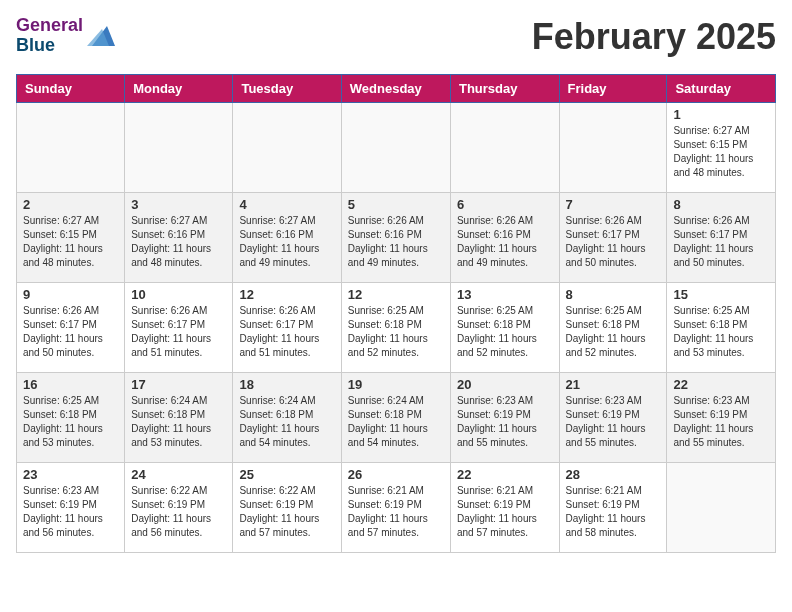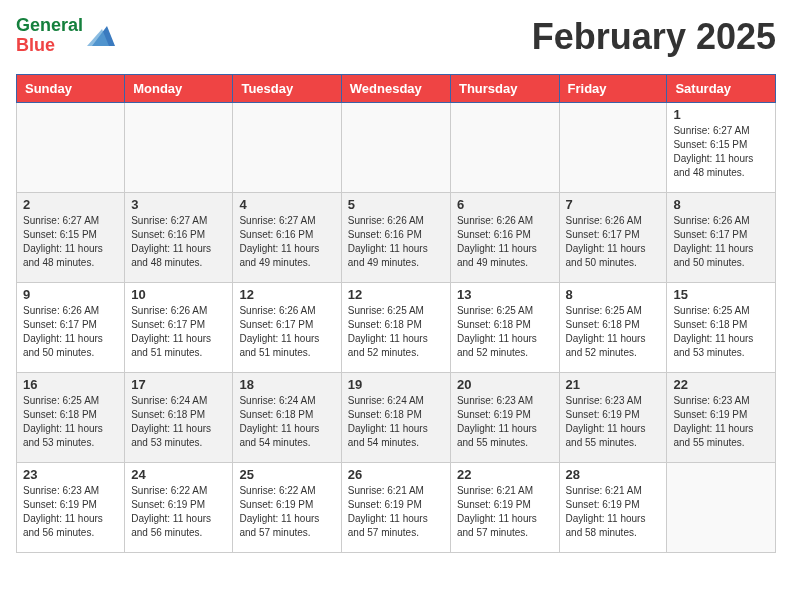--- a/index.html
+++ b/index.html
@@ -21,26 +21,26 @@
       align-items: center;
     }
     .logo-text {
       display: flex;
       flex-direction: column;
       line-height: 1.1;
     }
     .logo-general {
       font-size: 18px;
       font-weight: bold;
-      color: #15803d;
+      color: #701a75;
     }
     .logo-blue {
       font-size: 18px;
       font-weight: bold;
-      color: #ef4444;
+      color: #0c4a6e;
     }
     .logo-icon {
       width: 30px;
       height: 30px;
       margin-left: 4px;
     }
     .title-block {
       text-align: right;
     }
     .month-title {
@@ -51,21 +51,21 @@
     .location {
       font-size: 16px;
       color: #555;
     }
     .calendar {
       width: 100%;
       border-collapse: collapse;
       border: 1px solid #ccc;
     }
     .calendar th {
-      background-color: #ef4444;
+      background-color: #be185d;
       color: #fff;
       font-size: 13px;
       font-weight: bold;
       text-align: left;
       padding: 6px 8px;
       border: 1px solid #3a62a8;
     }
     .calendar td {
       vertical-align: top;
       padding: 4px 6px;

